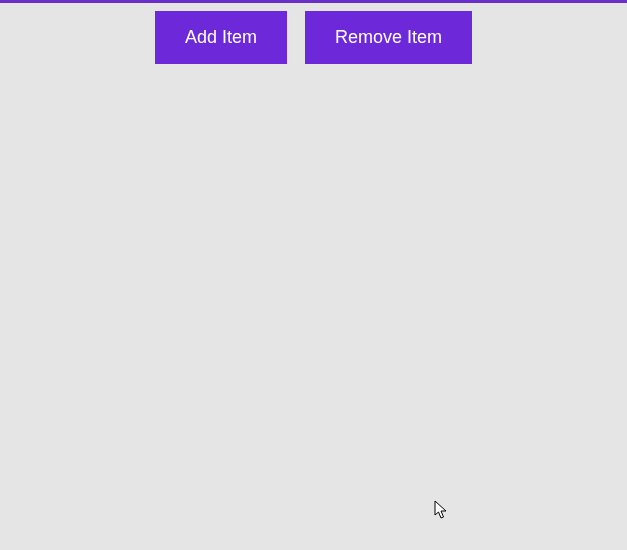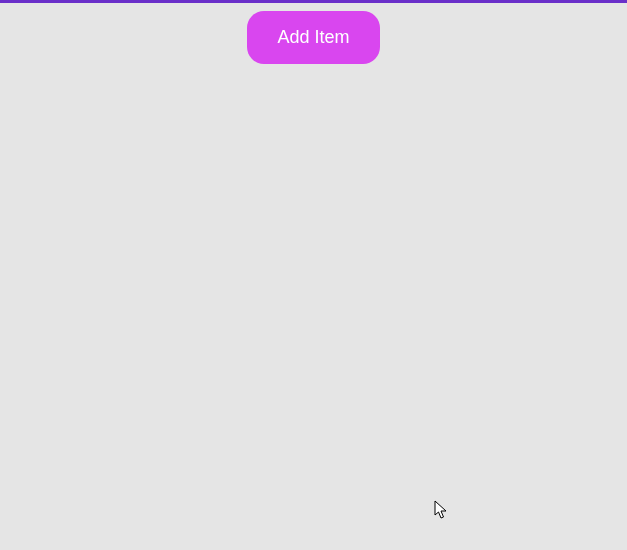--- a/index.html
+++ b/index.html
@@ -20,41 +20,42 @@
       height: 3px;
       background: #6a2fc9;
     }
     .button-row {
       display: flex;
       justify-content: center;
       gap: 18px;
       padding-top: 8px;
     }
     .btn {
-      background: #d946ef;
+      background: #6d28d9;
       color: #ffffff;
       border: none;
-      border-radius: 17px;
+      border-radius: 0;
       padding: 16px 30px;
       font-size: 18px;
       font-weight: 400;
       cursor: pointer;
       font-family: inherit;
     }
     .cursor {
       position: absolute;
       left: 434px;
       top: 500px;
       pointer-events: none;
     }
   </style>
 </head>
 <body>
 
 <div class="top-border"></div>
 
 <div class="button-row">
   <button class="btn">Add Item</button>
+  <button class="btn">Remove Item</button>
 </div>
 
 <svg class="cursor" width="16" height="20" viewBox="0 0 16 20">
   <path d="M1 1 L1 15 L4.5 12 L7 18 L9.5 17 L7 11 L12 11 Z" fill="#ffffff" stroke="#000000" stroke-width="1" stroke-linejoin="round"></path>
 </svg>
 
 </body></html>

